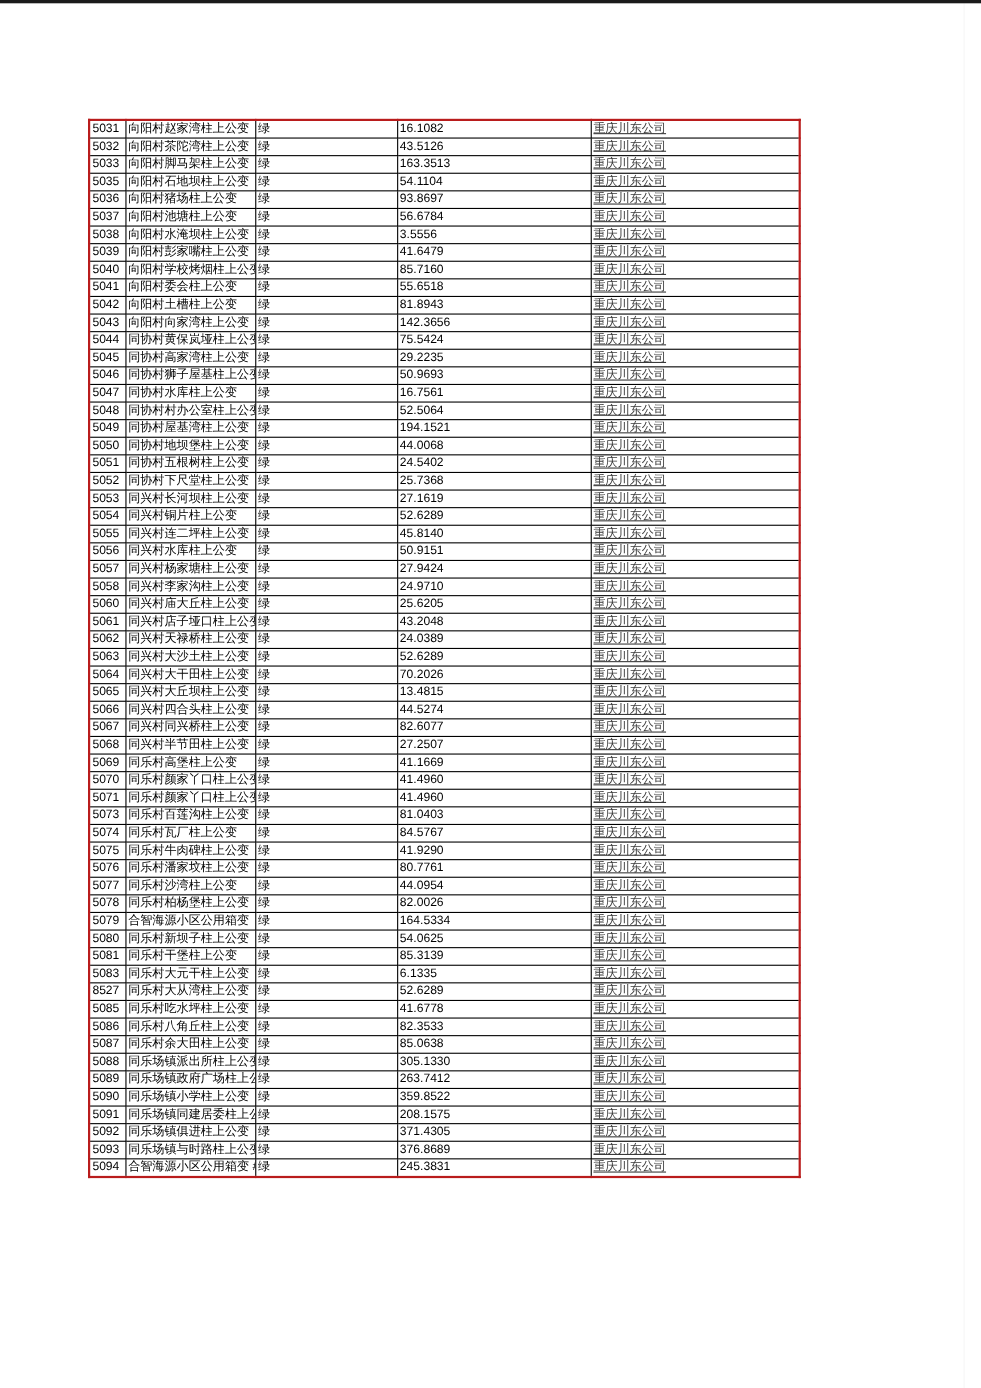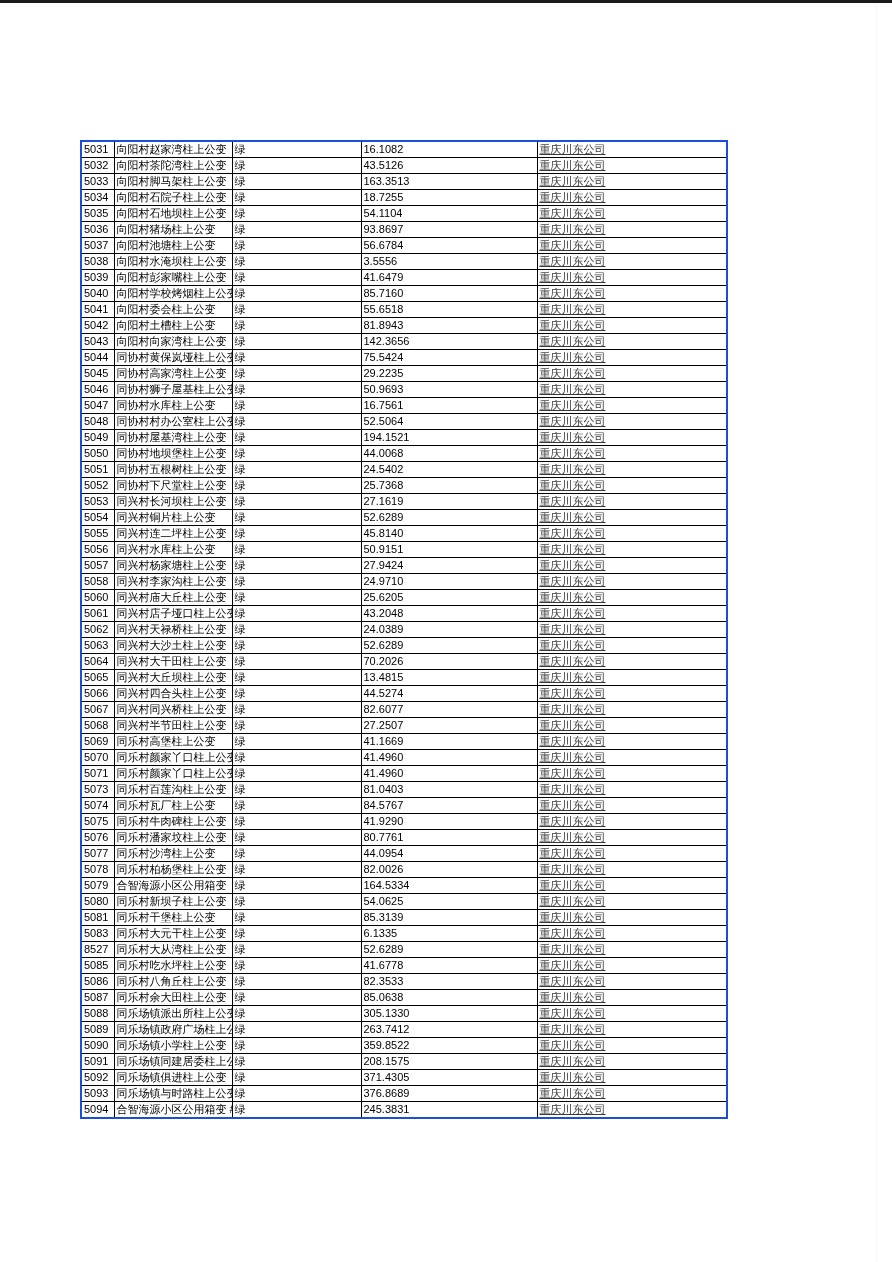--- a/index.html
+++ b/index.html
@@ -31,22 +31,21 @@
     height: 1259px;
     background: rgba(120,100,110,0.06);
   }
   table.data-table {
     position: absolute;
     left: 80px;
     top: 108px;
     width: 646px;
     border-collapse: collapse;
     table-layout: fixed;
-    border: 2px solid #1d4ed8;
-    margin-top: 32px;
+    border: 2px solid #b91c1c;
   }
   table.data-table td {
     border: 1px solid #000000;
     height: 15px;
     padding: 0 2px;
     font-size: 11px;
     line-height: 15px;
     color: #000000;
     white-space: nowrap;
     overflow: hidden;
@@ -94,27 +93,20 @@
           <td class="c-company"><span class="company-link">重庆川东公司</span></td>
         </tr>
         <tr>
           <td class="c-id">5033</td>
           <td class="c-name">向阳村脚马架柱上公变</td>
           <td class="c-status">绿</td>
           <td class="c-value">163.3513</td>
           <td class="c-company"><span class="company-link">重庆川东公司</span></td>
         </tr>
         <tr>
-          <td class="c-id">5034</td>
-          <td class="c-name">向阳村石院子柱上公变</td>
-          <td class="c-status">绿</td>
-          <td class="c-value">18.7255</td>
-          <td class="c-company"><span class="company-link">重庆川东公司</span></td>
-        </tr>
-        <tr>
           <td class="c-id">5035</td>
           <td class="c-name">向阳村石地坝柱上公变</td>
           <td class="c-status">绿</td>
           <td class="c-value">54.1104</td>
           <td class="c-company"><span class="company-link">重庆川东公司</span></td>
         </tr>
         <tr>
           <td class="c-id">5036</td>
           <td class="c-name">向阳村猪场柱上公变</td>
           <td class="c-status">绿</td>

